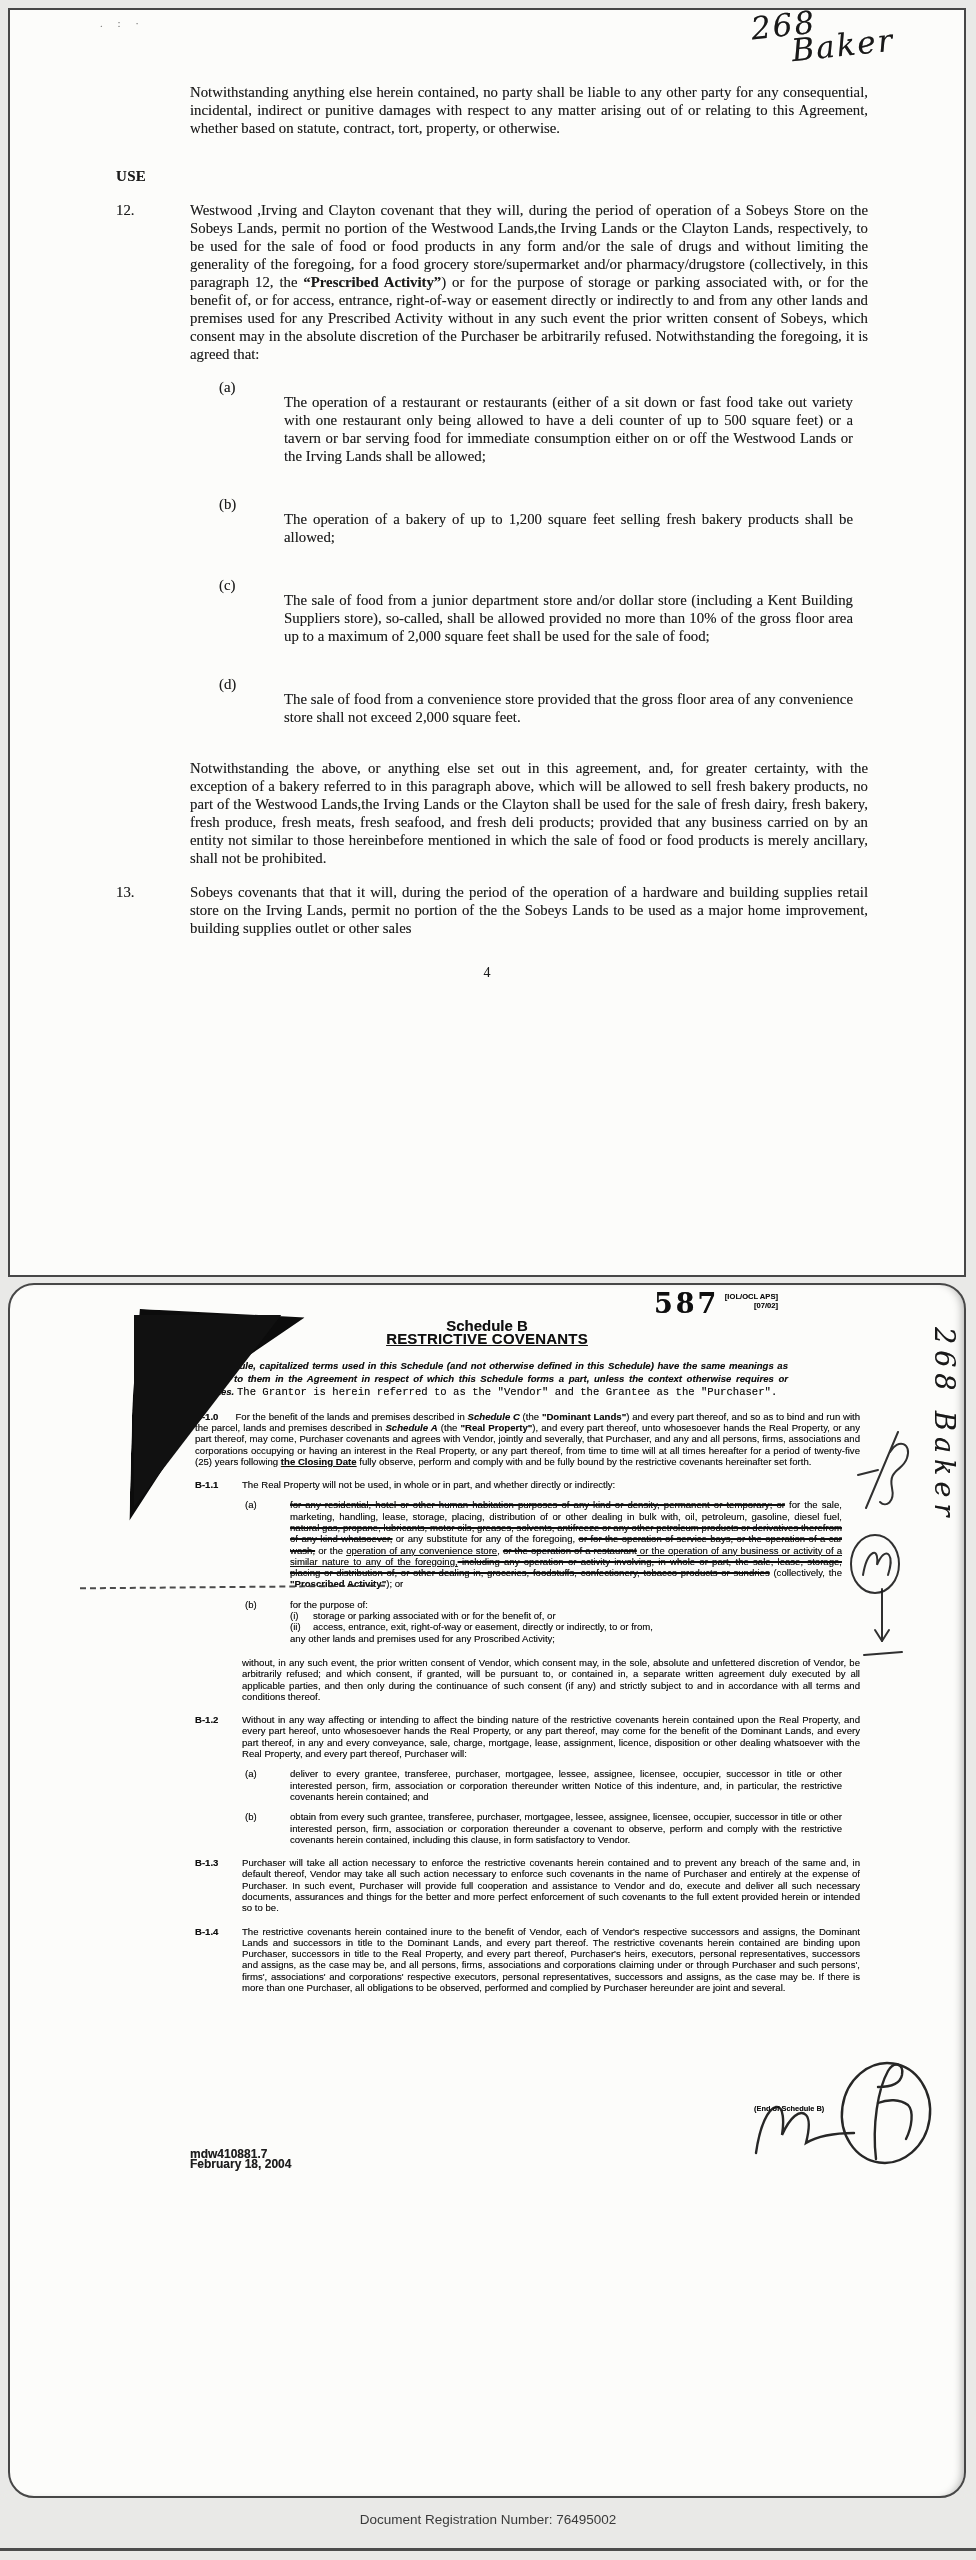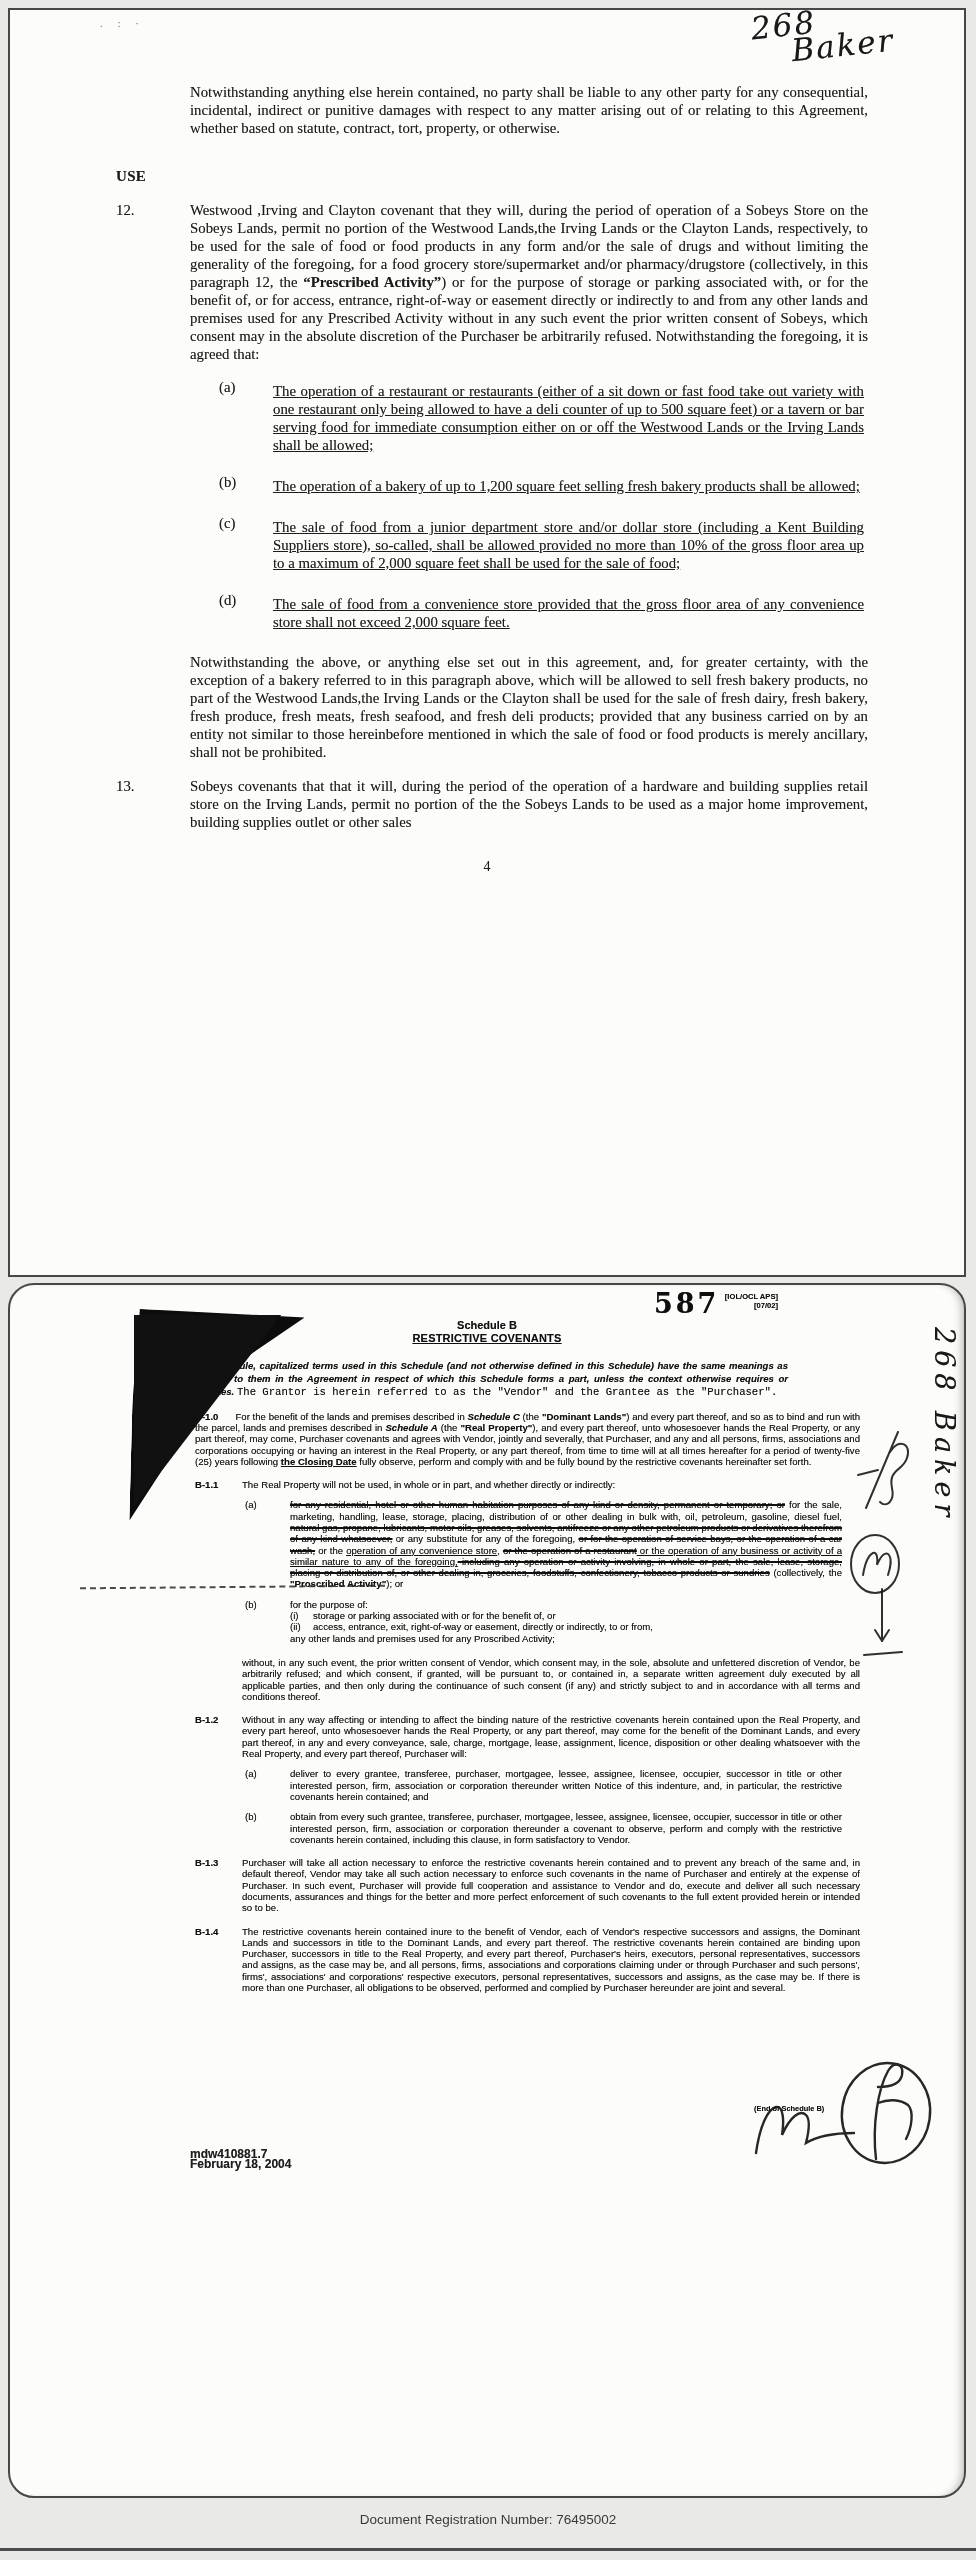--- a/index.html
+++ b/index.html
@@ -21,33 +21,33 @@
   .hw-note1 { position:absolute; left:742px; top:-4px; transform:rotate(-6deg); font-size:31px; line-height:30px; }
   .hw-note1 .l2 { display:block; margin-left:38px; margin-top:-4px; }
 
   .p1-intro { margin:73px 96px 0 180px; }
   .p1-use { margin:30px 0 0 106px; font-size:15px; font-weight:bold; letter-spacing:.3px; }
   .clause { display:flex; margin:16px 96px 0 106px; }
   .clause .cnum { width:74px; flex:none; }
   .clause .cbody { flex:1; margin:0; }
   .subclause { display:flex; margin:15px 96px 0 209px; }
   .subclause .slabel { width:50px; flex:none; }
-  .subclause .sbody { flex:1; margin:4px;text-decoration:underline; }
+  .subclause .sbody { flex:1; margin:15px; }
   .p1-closing { margin:18px 96px 6px 180px; }
   .p1-pagenum { margin-top:27px; text-align:center; font-size:14px; }
 
   
   .triangle { position:absolute; left:122px; top:26px; width:170px; height:212px;
               background:#0c0c0c; clip-path:polygon(3% 0, 100% 2%, 55% 28%, 0 100%, 0 45%);
               transform:rotate(1.5deg); }
   .triangle2 { position:absolute; left:124px; top:30px; width:160px; height:200px;
                background:#111; clip-path:polygon(0 0, 92% 0, 0 96%); }
   .corner-tag { position:absolute; right:186px; top:7px; text-align:right;
                 font-size:7.6px; line-height:9px; font-weight:bold; }
-  .p2-title { margin:34px 0 0 0; text-align:center; font-weight:bold; font-size:11px; line-height:13px; }
+  .p2-title { margin:34px 0 0 0; text-align:center; font-weight:bold; font-size:15px; line-height:13px; }
   .p2-title .t2 { text-decoration:underline; letter-spacing:.2px; }
   .stamp { position:absolute; left:644px; top:13px; font-family:"DejaVu Serif", serif;
            font-weight:bold; font-size:27px; letter-spacing:3px; color:#0e0e0e; }
   .intro2 { margin:14px 176px 0 180px; line-height:13.2px; }
   .b-para { margin:11px 104px 0 185px; }
   .bflex { display:flex; margin:12px 104px 0 185px; }
   .bflex .blab { width:47px; flex:none; font-weight:bold; }
   .bflex .bbody { flex:1; margin:0; }
   .sub2 { display:flex; margin:9px 122px 0 235px; }
   .sub2 .slab2 { width:45px; flex:none; }

